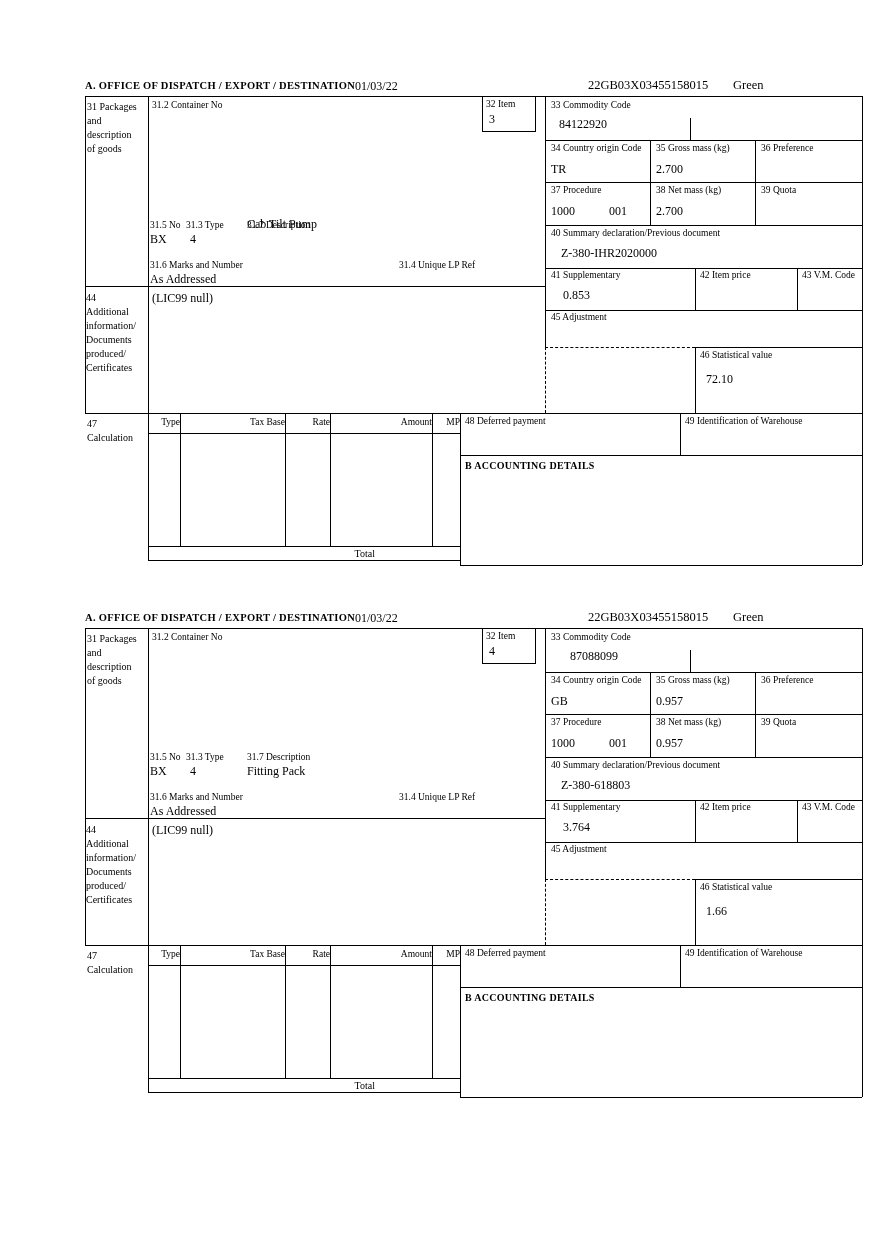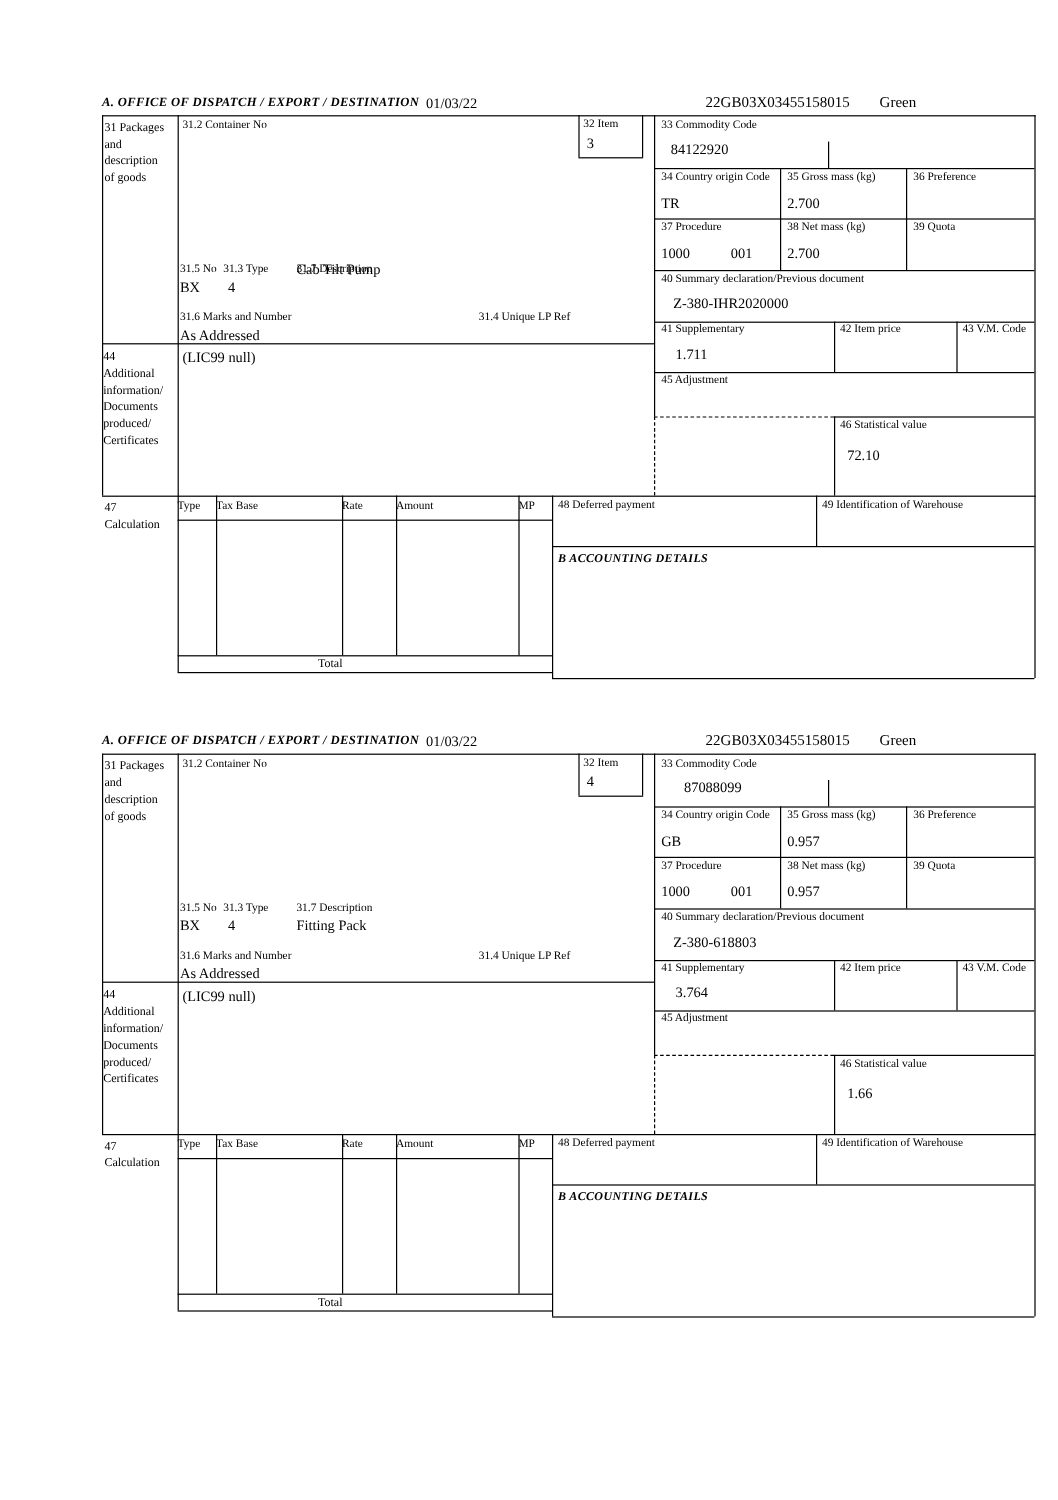--- a/index.html
+++ b/index.html
@@ -6,23 +6,23 @@
   #page{position:relative;width:882px;height:1250px;background:#fff;color:#000;
         font-family:"Liberation Serif",serif;overflow:hidden;}
   .section{position:absolute;left:85px;width:778px;height:488px;}
   .hl{position:absolute;height:1px;background:#000;}
   .vl{position:absolute;width:1px;background:#000;}
   .hld{position:absolute;height:0;border-top:1px dashed #000;}
   .vld{position:absolute;width:0;border-left:1px dashed #000;}
   .lbl{position:absolute;font-size:9.5px;white-space:nowrap;line-height:1.1;}
   .val{position:absolute;font-size:12px;white-space:pre;line-height:1.1;}
   .big{position:absolute;font-size:12.5px;white-space:pre;line-height:1.1;}
-  .hdr{position:absolute;font-weight:bold;font-size:10.5px;white-space:nowrap;letter-spacing:.3px;font-style:italic;}
+  .hdr{position:absolute;font-weight:bold;font-size:10.5px;white-space:nowrap;letter-spacing:.3px;}
   .stack{position:absolute;font-size:10px;line-height:14px;white-space:nowrap;}
-  .cc{text-align:left;}
+  .cc{text-align:right;}
 </style>
 </head>
 <body>
 
 <div id="page">
   <div id="form-root">
   <div class="section" style="top: 78px;">
 
     <div class="hdr" style="left:0;top:2px">A.  OFFICE OF DISPATCH / EXPORT / DESTINATION</div>
     <div class="val" style="left:270px;top:2px">01/03/22</div>
@@ -113,21 +113,21 @@
     <div class="lbl" style="left:162px;top:142px">31.7 Description</div>
     <div class="val" style="left:65px;top:155px">BX</div>
     <div class="val" style="left:105px;top:155px">4</div>
     <div class="val" style="left:162px;top:140px">Cab Tilt Pump</div>
 
     <div class="lbl" style="left:65px;top:182px">31.6 Marks and Number</div>
     <div class="lbl" style="left:314px;top:182px">31.4 Unique LP Ref</div>
     <div class="val" style="left:65px;top:195px">As Addressed</div>
 
     <div class="lbl" style="left:466px;top:192px">41 Supplementary</div>
-    <div class="val" style="left:478px;top:211px">1.711</div>
+    <div class="val" style="left:478px;top:211px">0.853</div>
     <div class="lbl" style="left:615px;top:192px">42 Item price</div>
     <div class="lbl" style="left:717px;top:192px">43 V.M. Code</div>
 
     <div class="lbl" style="left:466px;top:234px">45 Adjustment</div>
     <div class="lbl" style="left:615px;top:272px">46 Statistical value</div>
     <div class="val" style="left:621px;top:295px">72.10</div>
 
     <div class="val" style="left:67px;top:214px">(LIC99 null)</div>
 
     <div class="lbl cc" style="left:63px;top:339px;width:32px">Type</div>

